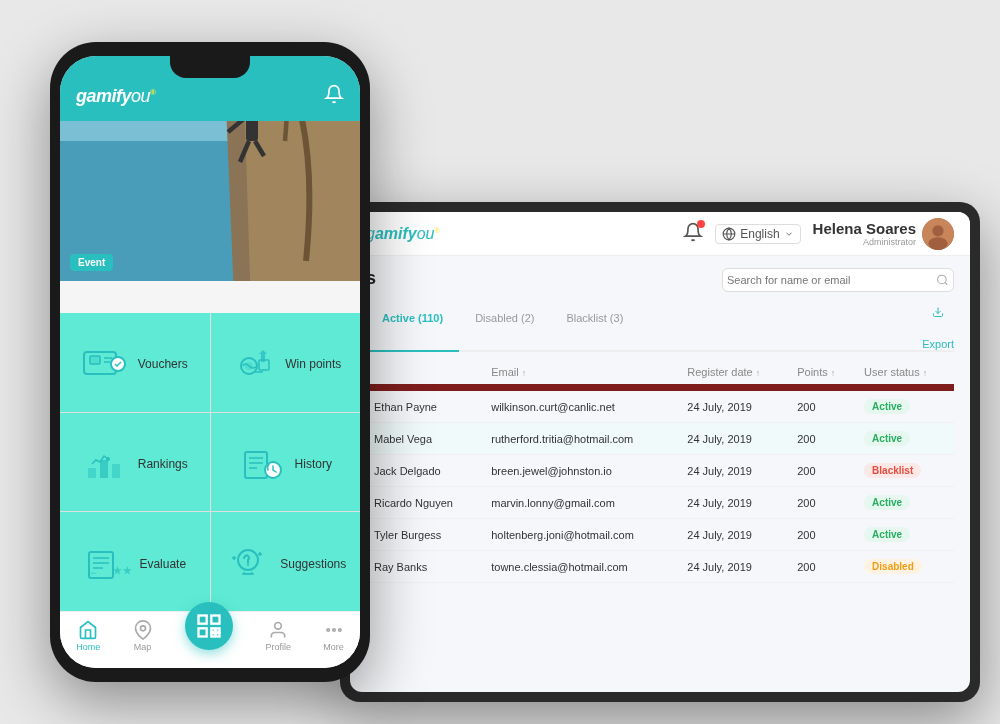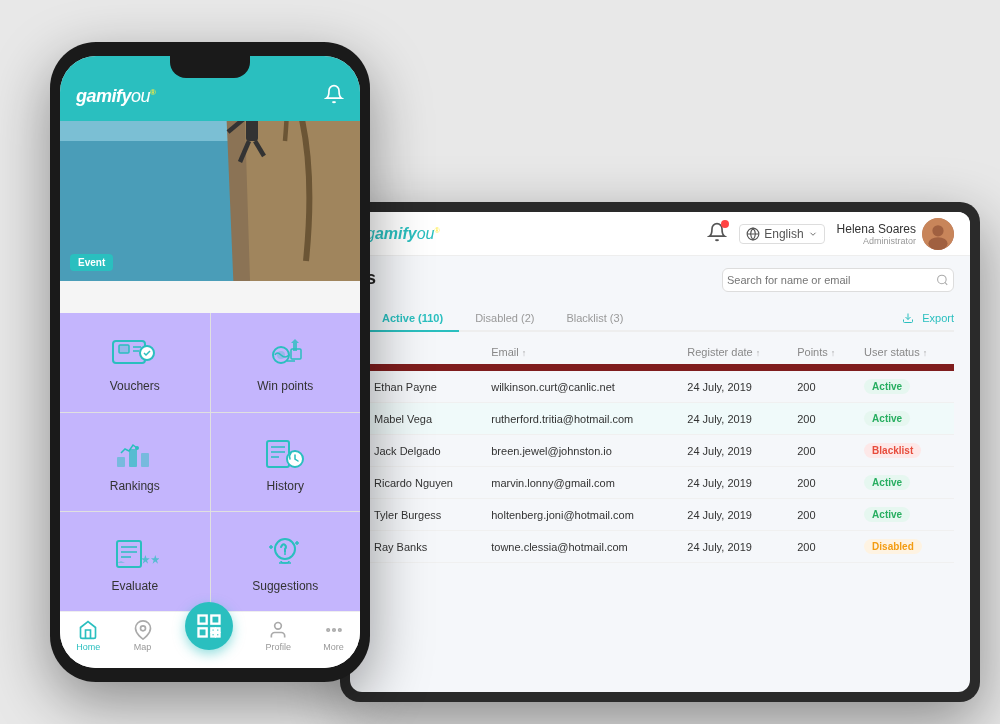--- a/index.html
+++ b/index.html
@@ -125,23 +125,23 @@
     
     .phone-grid {
       display: grid;
       grid-template-columns: 1fr 1fr;
       gap: 1px;
       background: #e0e0e0;
       margin-top: 36px;
       flex: 1;
     }
     .grid-item {
-      background: #c4b5fd;
-      display: flex;
-      flex-direction: column;
+      background: #5eead4;
+      display: flex;
+      flex-direction: row;
       align-items: center;
       justify-content: center;
       padding: 16px 8px 12px;
       gap: 8px;
     }
     .grid-item-label {
       font-size: 12px;
       color: #333;
       font-weight: 500;
     }
@@ -253,21 +253,21 @@
       padding: 2px 6px;
     }
     .user-info {
       display: flex;
       align-items: center;
       gap: 6px;
     }
     .user-name {
       text-align: right;
     }
-    .user-name div:first-child { font-size: 12px; font-weight: 400; color: #333; }
+    .user-name div:first-child { font-size: 15px; font-weight: 700; color: #333; }
     .user-name div:last-child { font-size: 9px; color: #999; }
     .avatar {
       width: 32px;
       height: 32px;
       border-radius: 50%;
       background: linear-gradient(135deg, #c97, #a65);
       overflow: hidden;
       display: flex;
       align-items: center;
       justify-content: center;
@@ -328,24 +328,25 @@
     }
     .tab.active {
       color: #2abfbf;
       border-bottom-color: #2abfbf;
       font-weight: 600;
     }
     .export-btn {
       margin-left: auto;
       display: flex;
       align-items: center;
-      gap: 8px;
+      gap: 20px;
       font-size: 11px;
       color: #2abfbf;
       cursor: pointer;
+      flex-direction: column;
     }
 
     
     .tablet-table {
       width: 100%;
       border-collapse: collapse;
       font-size: 11px;
     }
     .tablet-table th {
       text-align: left;

